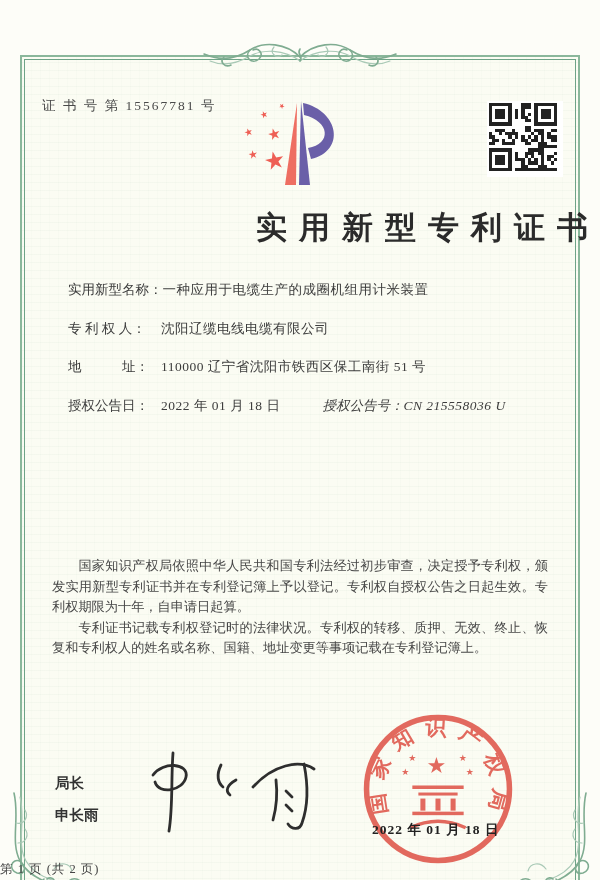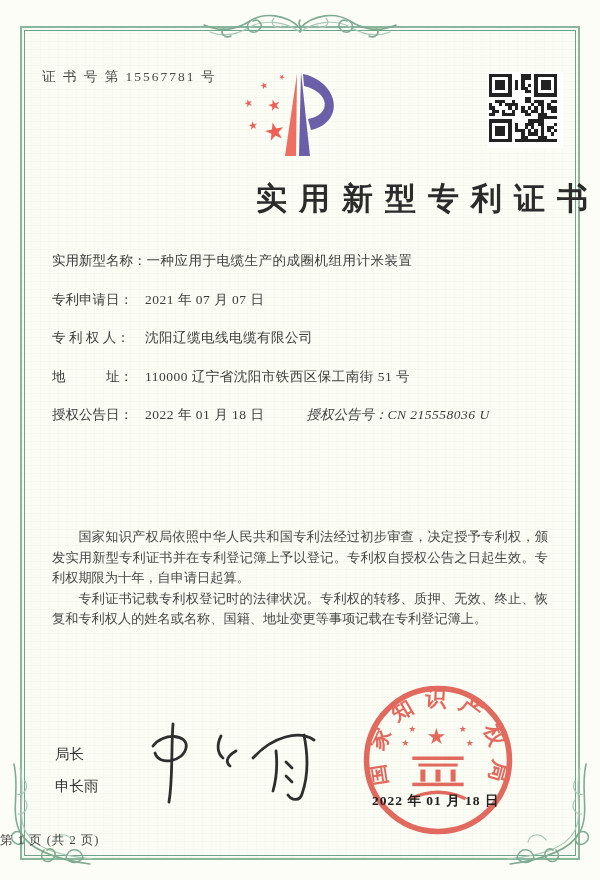--- a/index.html
+++ b/index.html
@@ -3,21 +3,21 @@
 <meta charset="utf-8">
 <style>
   html,body{margin:0;padding:0;}
   body{
     width:600px;height:880px;
     font-family:"Liberation Serif","DejaVu Serif",serif;
     background:#fdfdf8;
     position:relative;overflow:hidden;
     color:#3b3b3b;
   }
-  .page{position:absolute;inset:0;}
+  .page{position:absolute;inset:0;margin-top:29px;}
   
   .frame{
     position:absolute;left:20px;top:26px;width:556px;height:830px;
     border:2px solid #8ab79b;
     background:
       repeating-linear-gradient(0deg, rgba(134,178,151,0.06) 0 1px, transparent 1px 8px),
       repeating-linear-gradient(90deg, rgba(134,178,151,0.03) 0 1px, transparent 1px 9px),
       #fbfcf3;
   }
   .frame::after{
@@ -29,33 +29,33 @@
     position:absolute;left:42px;top:68px;
     font-size:13.5px;letter-spacing:2px;color:#4a4a4a;
   }
   .logo{position:absolute;left:240px;top:64px;width:118px;height:104px;}
   .qr{position:absolute;left:487px;top:72px;width:72px;height:72px;background:#fff;padding:2px;}
   .title{
     position:absolute;left:0;right:0;top:178px;
     text-align:right;font-size:31px;font-weight:600;color:#2b2b2b;
     letter-spacing:12px;text-indent:12px;
   }
-  .fields{position:absolute;left:52px;top:250px;width:496px;font-size:13.5px;line-height:22px;color:#3d3d3d;}
+  .fields{position:absolute;left:68px;top:250px;width:496px;font-size:13.5px;line-height:22px;color:#3d3d3d;}
   .frow{margin-bottom:16.5px;white-space:nowrap;}
   .flabel{display:inline-block;min-width:93px;}
   .fvalue{letter-spacing:0.5px;}
   .grant-row{display:flex;}
   .grant-row .pair2{margin-left:42px;font-style:italic;}
   .paras{
     position:absolute;left:52px;top:527px;width:496px;
     font-size:13.2px;line-height:20.5px;color:#474747;text-align:justify;
   }
   .paras p{margin:0;text-indent:2em;}
   .signer{position:absolute;left:55px;top:738px;font-size:14.5px;color:#333;
-    font-family:"Liberation Sans","DejaVu Sans",sans-serif;font-weight:400;line-height:32px;}
+    font-family:"Liberation Sans","DejaVu Sans",sans-serif;font-weight:700;line-height:32px;}
   .signature{position:absolute;left:135px;top:718px;width:190px;height:90px;}
   .seal{position:absolute;left:360px;top:682px;width:156px;height:156px;opacity:0.82;}
   .seal-date{
     position:absolute;left:372px;top:792px;font-size:13.5px;font-weight:600;
     color:#222;letter-spacing:1px;z-index:5;
   }
   .footer{
     position:absolute;left:0;right:0;top:832px;text-align:left;
     font-size:12.5px;color:#444;letter-spacing:1px;
   }
@@ -280,23 +280,20 @@
       </svg>
   </div>
 
   <div class="title">实用新型专利证书</div>
 
   <div class="fields">
     <div class="frow">
       <span class="flabel">实用新型名称：</span><span class="fvalue">一种应用于电缆生产的成圈机组用计米装置</span>
     </div>
     <div class="frow">
-      <span class="flabel">专利申请日：</span><span class="fvalue">2021 年 07 月 07 日</span>
-    </div>
-    <div class="frow">
       <span class="flabel">专 利 权 人：</span><span class="fvalue">沈阳辽缆电线电缆有限公司</span>
     </div>
     <div class="frow">
       <span class="flabel">地　　　址：</span><span class="fvalue">110000 辽宁省沈阳市铁西区保工南街 51 号</span>
     </div>
     <div class="frow grant-row">
       <span class="pair1"><span class="flabel">授权公告日：</span><span class="fvalue">2022 年 01 月 18 日</span></span>
       <span class="pair2"><span>授权公告号：</span><span class="fvalue">CN 215558036 U</span></span>
     </div>
   </div>

